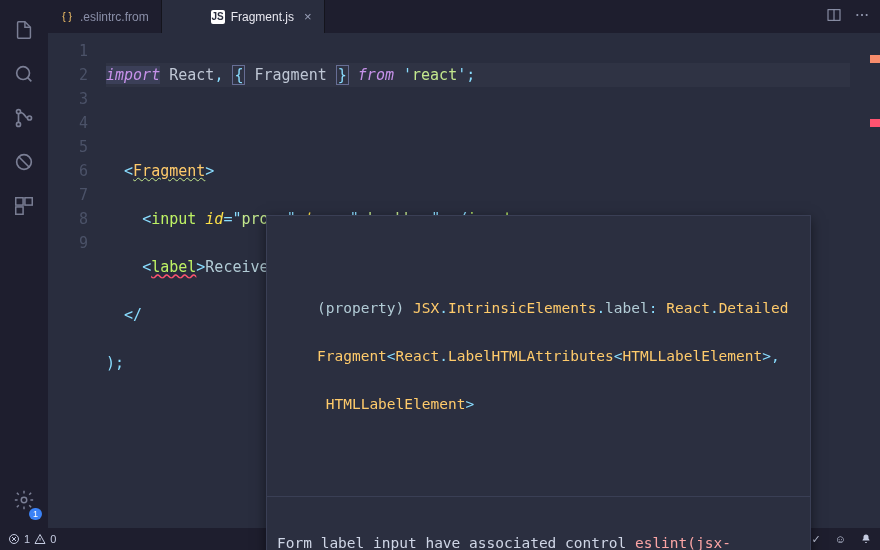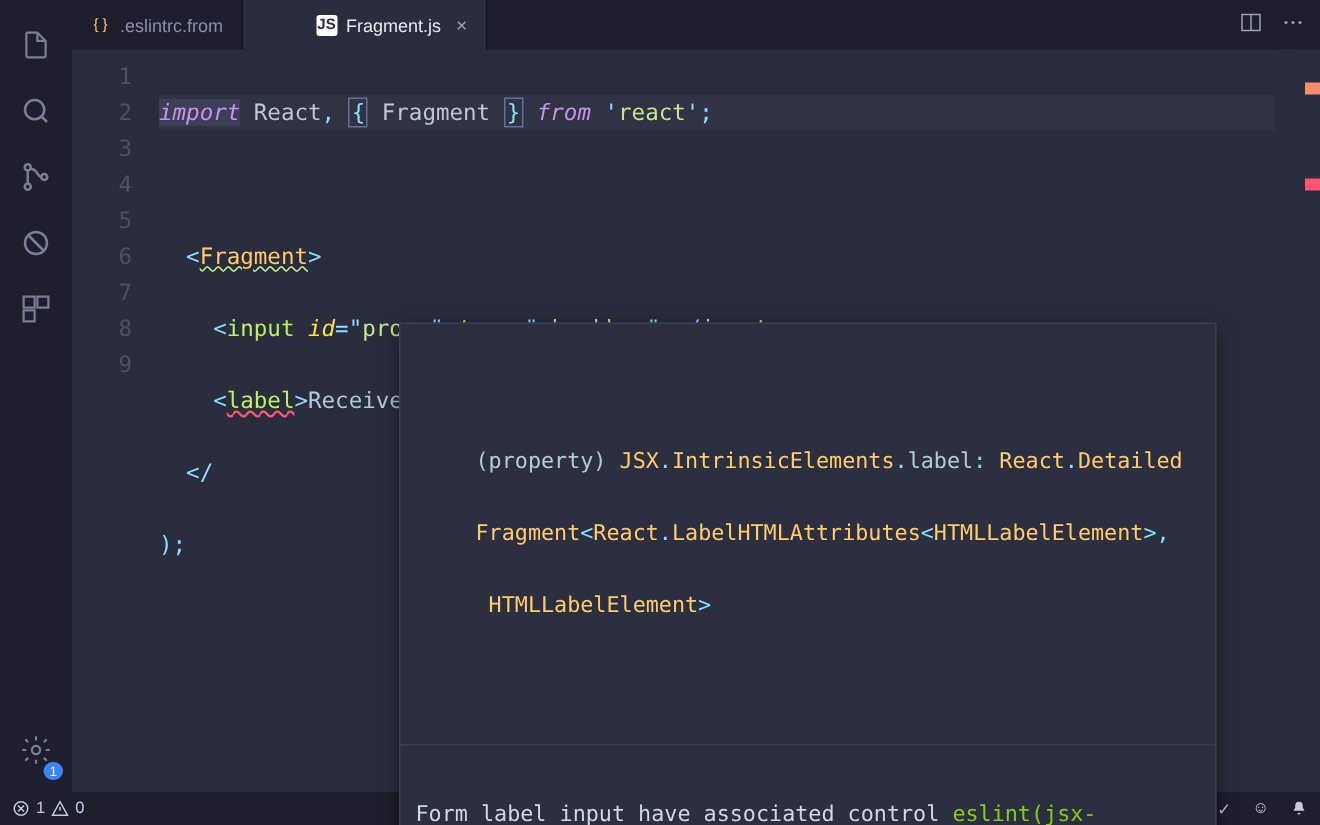--- a/index.html
+++ b/index.html
@@ -114,21 +114,21 @@
   line-height: 24px;
   margin-left: 40px;
 }
 .hover .h-msg {
   border-top: 1px solid #3a3f55;
   padding: 10px 10px;
   color: #cfd6e6;
   font-family: "Consolas","Menlo",monospace;
   line-height: 24px;
 }
-.hover .h-msg .dim { color: #84cc16; }
+.hover .h-msg .dim { color: #fca5a5; }
 .c1 { color: #b2ccd6; }
 .c2 { color: #89ddff; }
 .c3 { color: #ffcb6b; }
 
 .statusbar {
   height: 22px; background: #1e1e2e;
   display: flex; align-items: center;
   font-size: 11px; color: #c5cbe0;
   padding: 0 8px; gap: 14px;
 }

